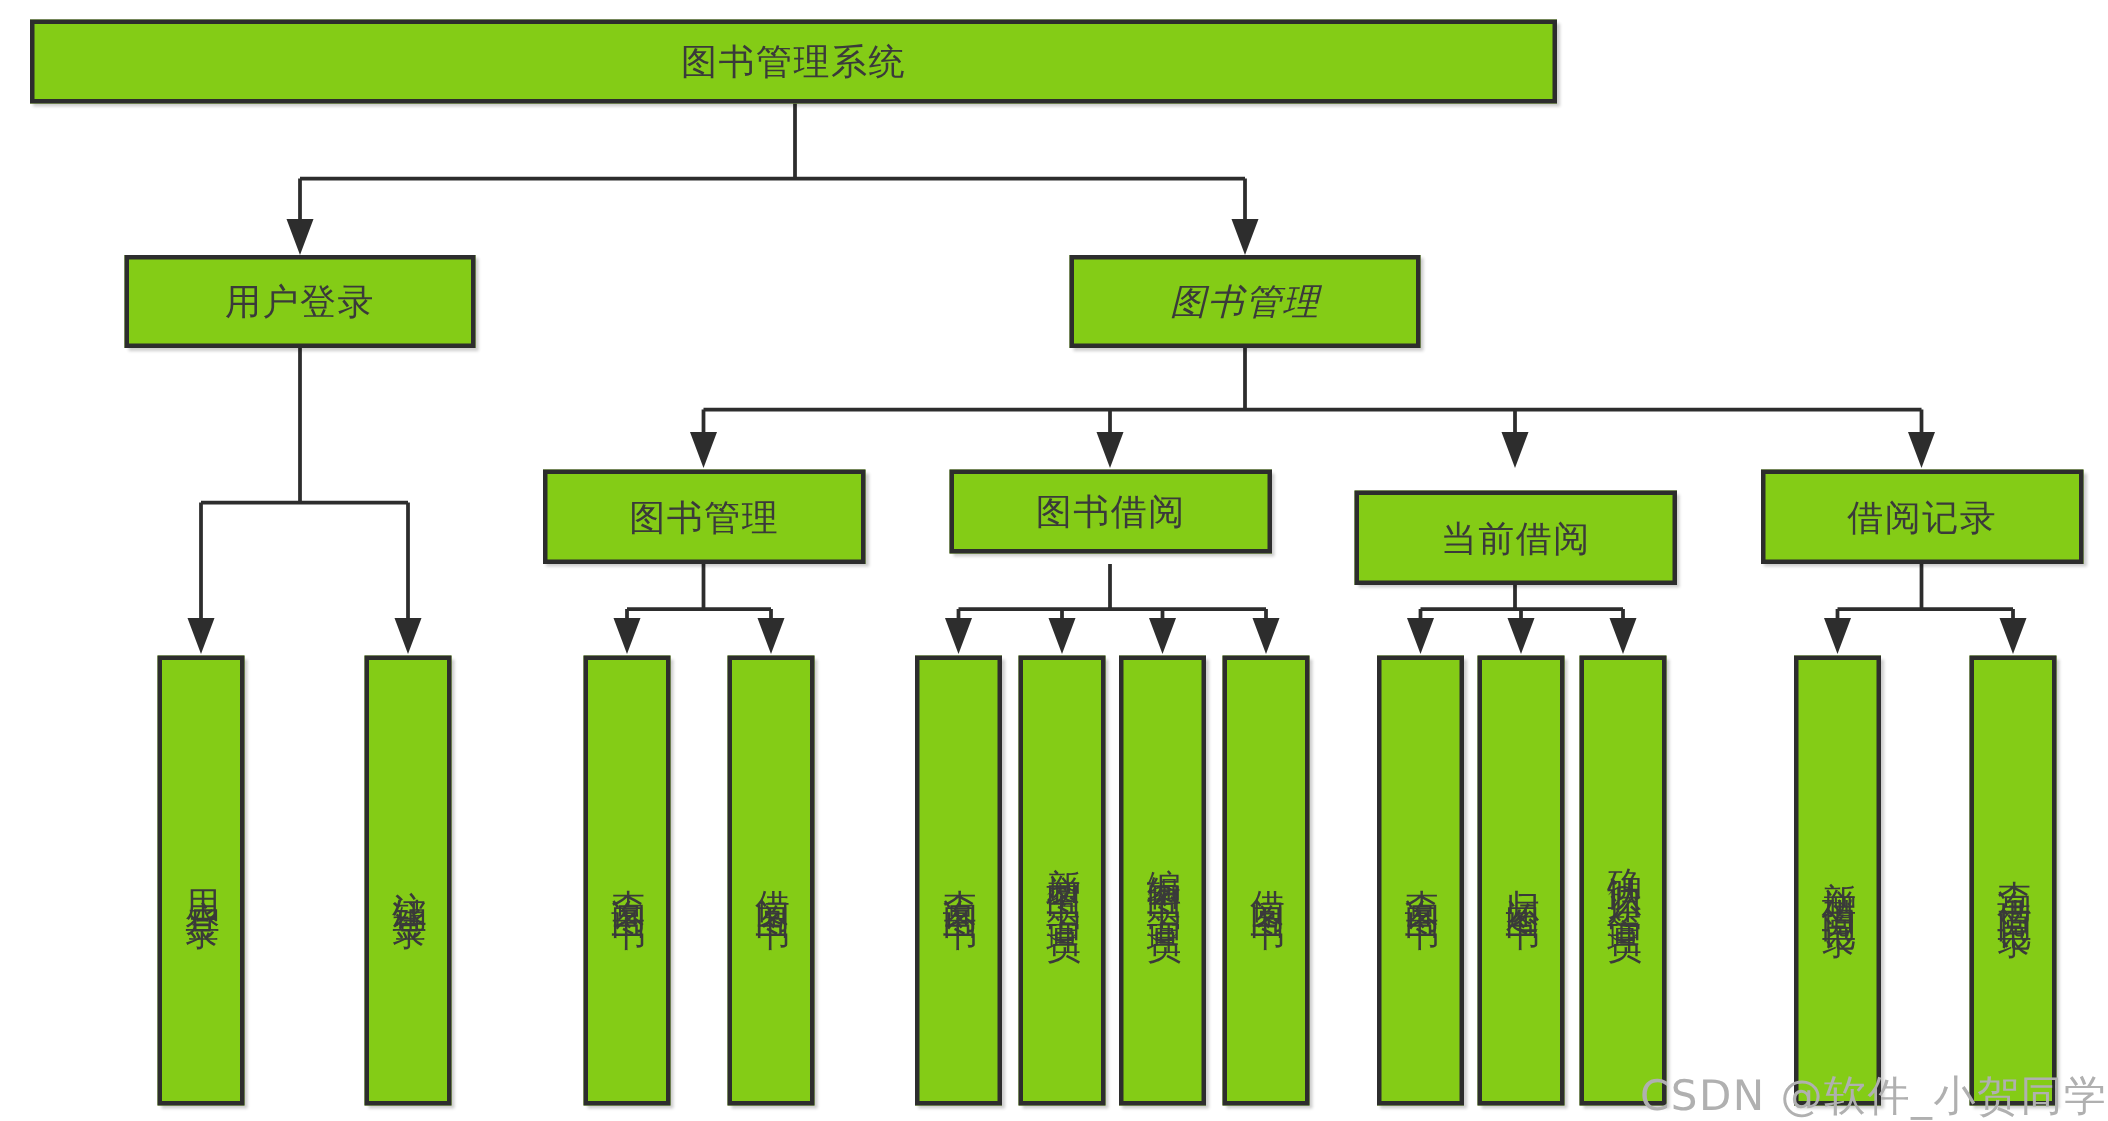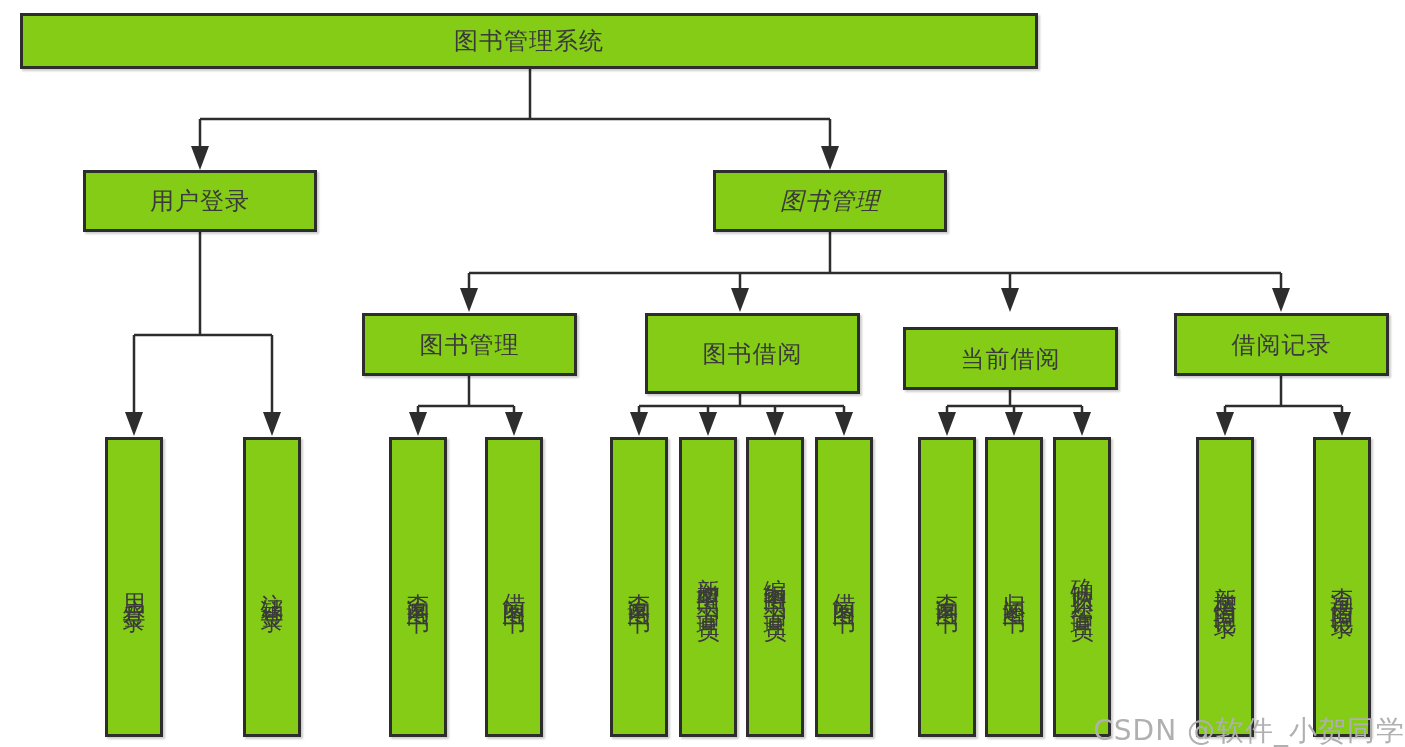--- a/index.html
+++ b/index.html
@@ -60,21 +60,21 @@
       <polygon points="1333,412 1351,412 1342,436"></polygon>
     </g>
   </svg>
 
   <div class="box hlabel" style="left:20px;top:13px;width:1018px;height:56px;">图书管理系统</div>
 
   <div class="box hlabel" style="left:83px;top:170px;width:234px;height:62px;">用户登录</div>
   <div class="box hlabel" style="left:713px;top:170px;width:234px;height:62px;font-style:italic;">图书管理</div>
 
   <div class="box hlabel" style="left:362px;top:313px;width:215px;height:63px;">图书管理</div>
-  <div class="box hlabel" style="left:633px;top:313px;width:215px;height:81px;margin-left:12px;">图书借阅</div>
+  <div class="box hlabel" style="left:633px;top:313px;width:215px;height:56px;">图书借阅</div>
   <div class="box hlabel" style="left:903px;top:313px;width:215px;height:63px;margin-top:14px;">当前借阅</div>
   <div class="box hlabel" style="left:1174px;top:313px;width:215px;height:63px;">借阅记录</div>
 
   <div class="box leaf" style="left:105px;top:437px;width:58px;height:300px;">用户登录</div>
   <div class="box leaf" style="left:243px;top:437px;width:58px;height:300px;">注销登录</div>
 
   <div class="box leaf" style="left:389px;top:437px;width:58px;height:300px;">查询图书</div>
   <div class="box leaf" style="left:485px;top:437px;width:58px;height:300px;">借阅图书</div>
 
   <div class="box leaf" style="left:610px;top:437px;width:58px;height:300px;">查询图书</div>

